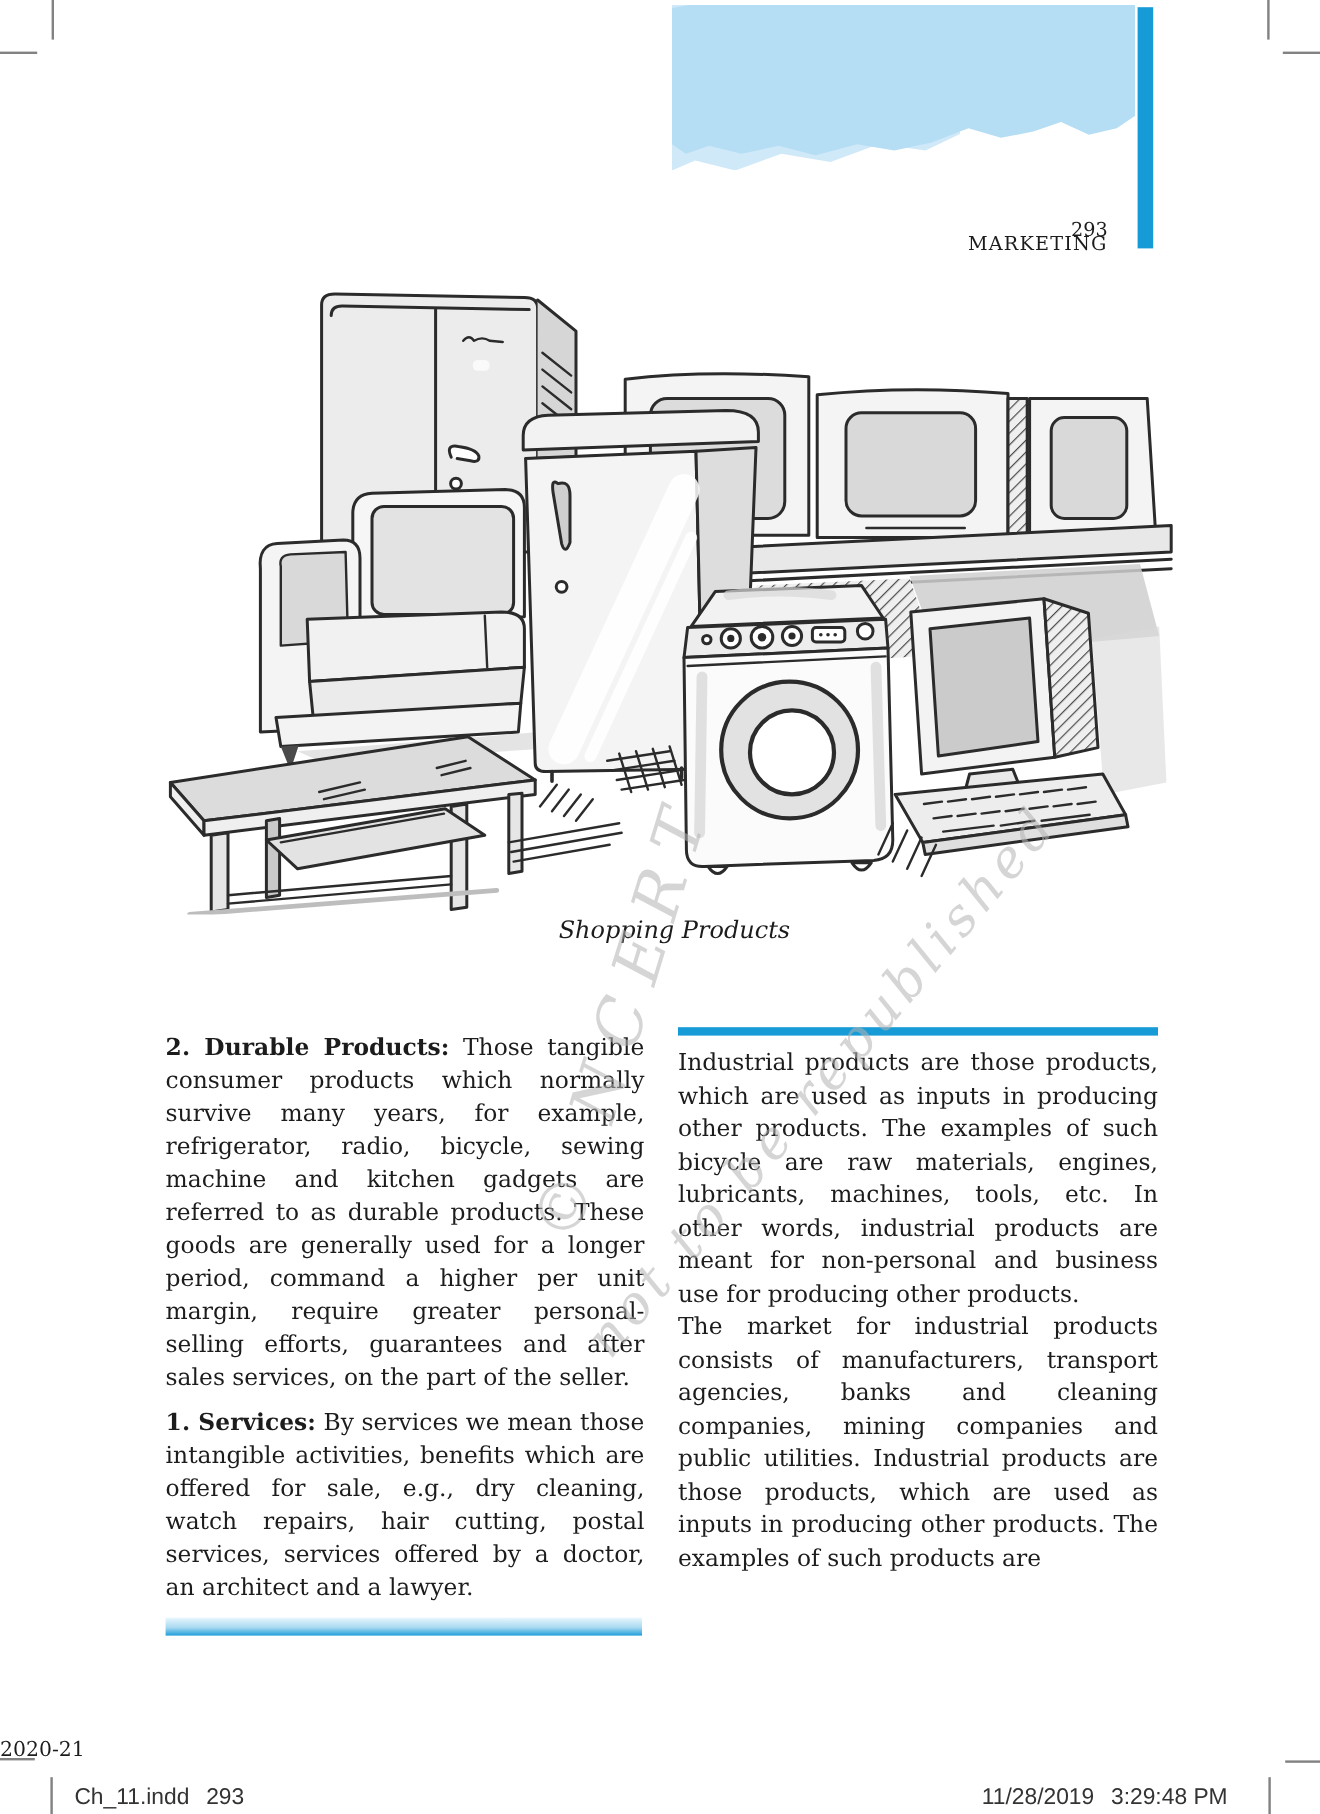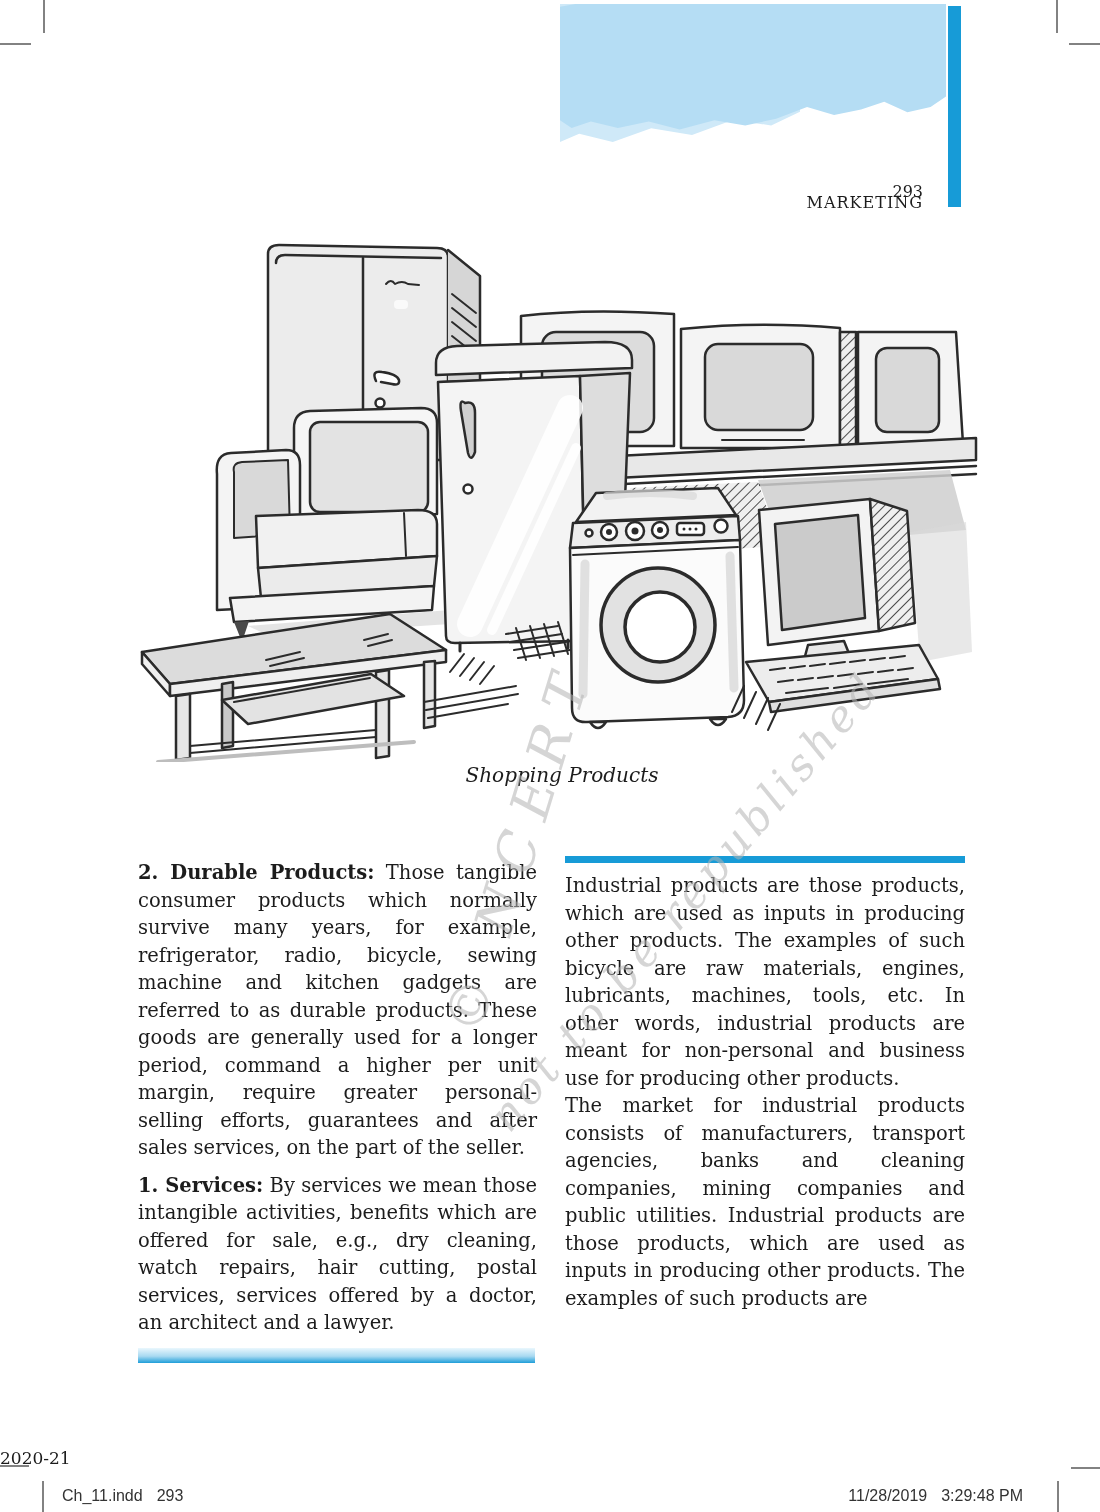--- a/index.html
+++ b/index.html
@@ -41,21 +41,21 @@
   .col-left p + p{margin-top:10px;}
   .col-right{left:565px;width:400px;}
   .col-right h2{
     margin:0;font-size:21px;font-weight:bold;font-variant:small-caps;
     letter-spacing:.5px;line-height:26px;}
   .rule{width:400px;height:7px;background:#179bd7;margin:4px 0 9px 0;}
   
   .grad-bar{position:absolute;left:138px;top:1348px;width:397px;height:15px;
     background:linear-gradient(to bottom,#eaf7fd 0%,#a8d9f1 55%,#1e9ed9 100%);}
   .year{position:absolute;left:0;top:1448px;width:1100px;text-align:left;font-size:17px;}
-  .imprint{position:absolute;font-family:"Liberation Sans", sans-serif;font-size:16px;color:#333;}
+  .imprint{position:absolute;font-family:"Liberation Sans", sans-serif;font-size:19px;color:#333;}
   .imprint-left{left:62px;top:1487px;}
   .imprint-right{right:77px;top:1487px;text-align:center;}
   .imprint span{margin-right:14px;}
   .imprint span:last-child{margin-right:0;}
 </style>
 </head>
 <body>
 
 <div class="crop" style="left:43px;top:0;width:1.5px;height:33px"></div>
 <div class="crop" style="left:0;top:43px;width:31px;height:1.5px"></div>

